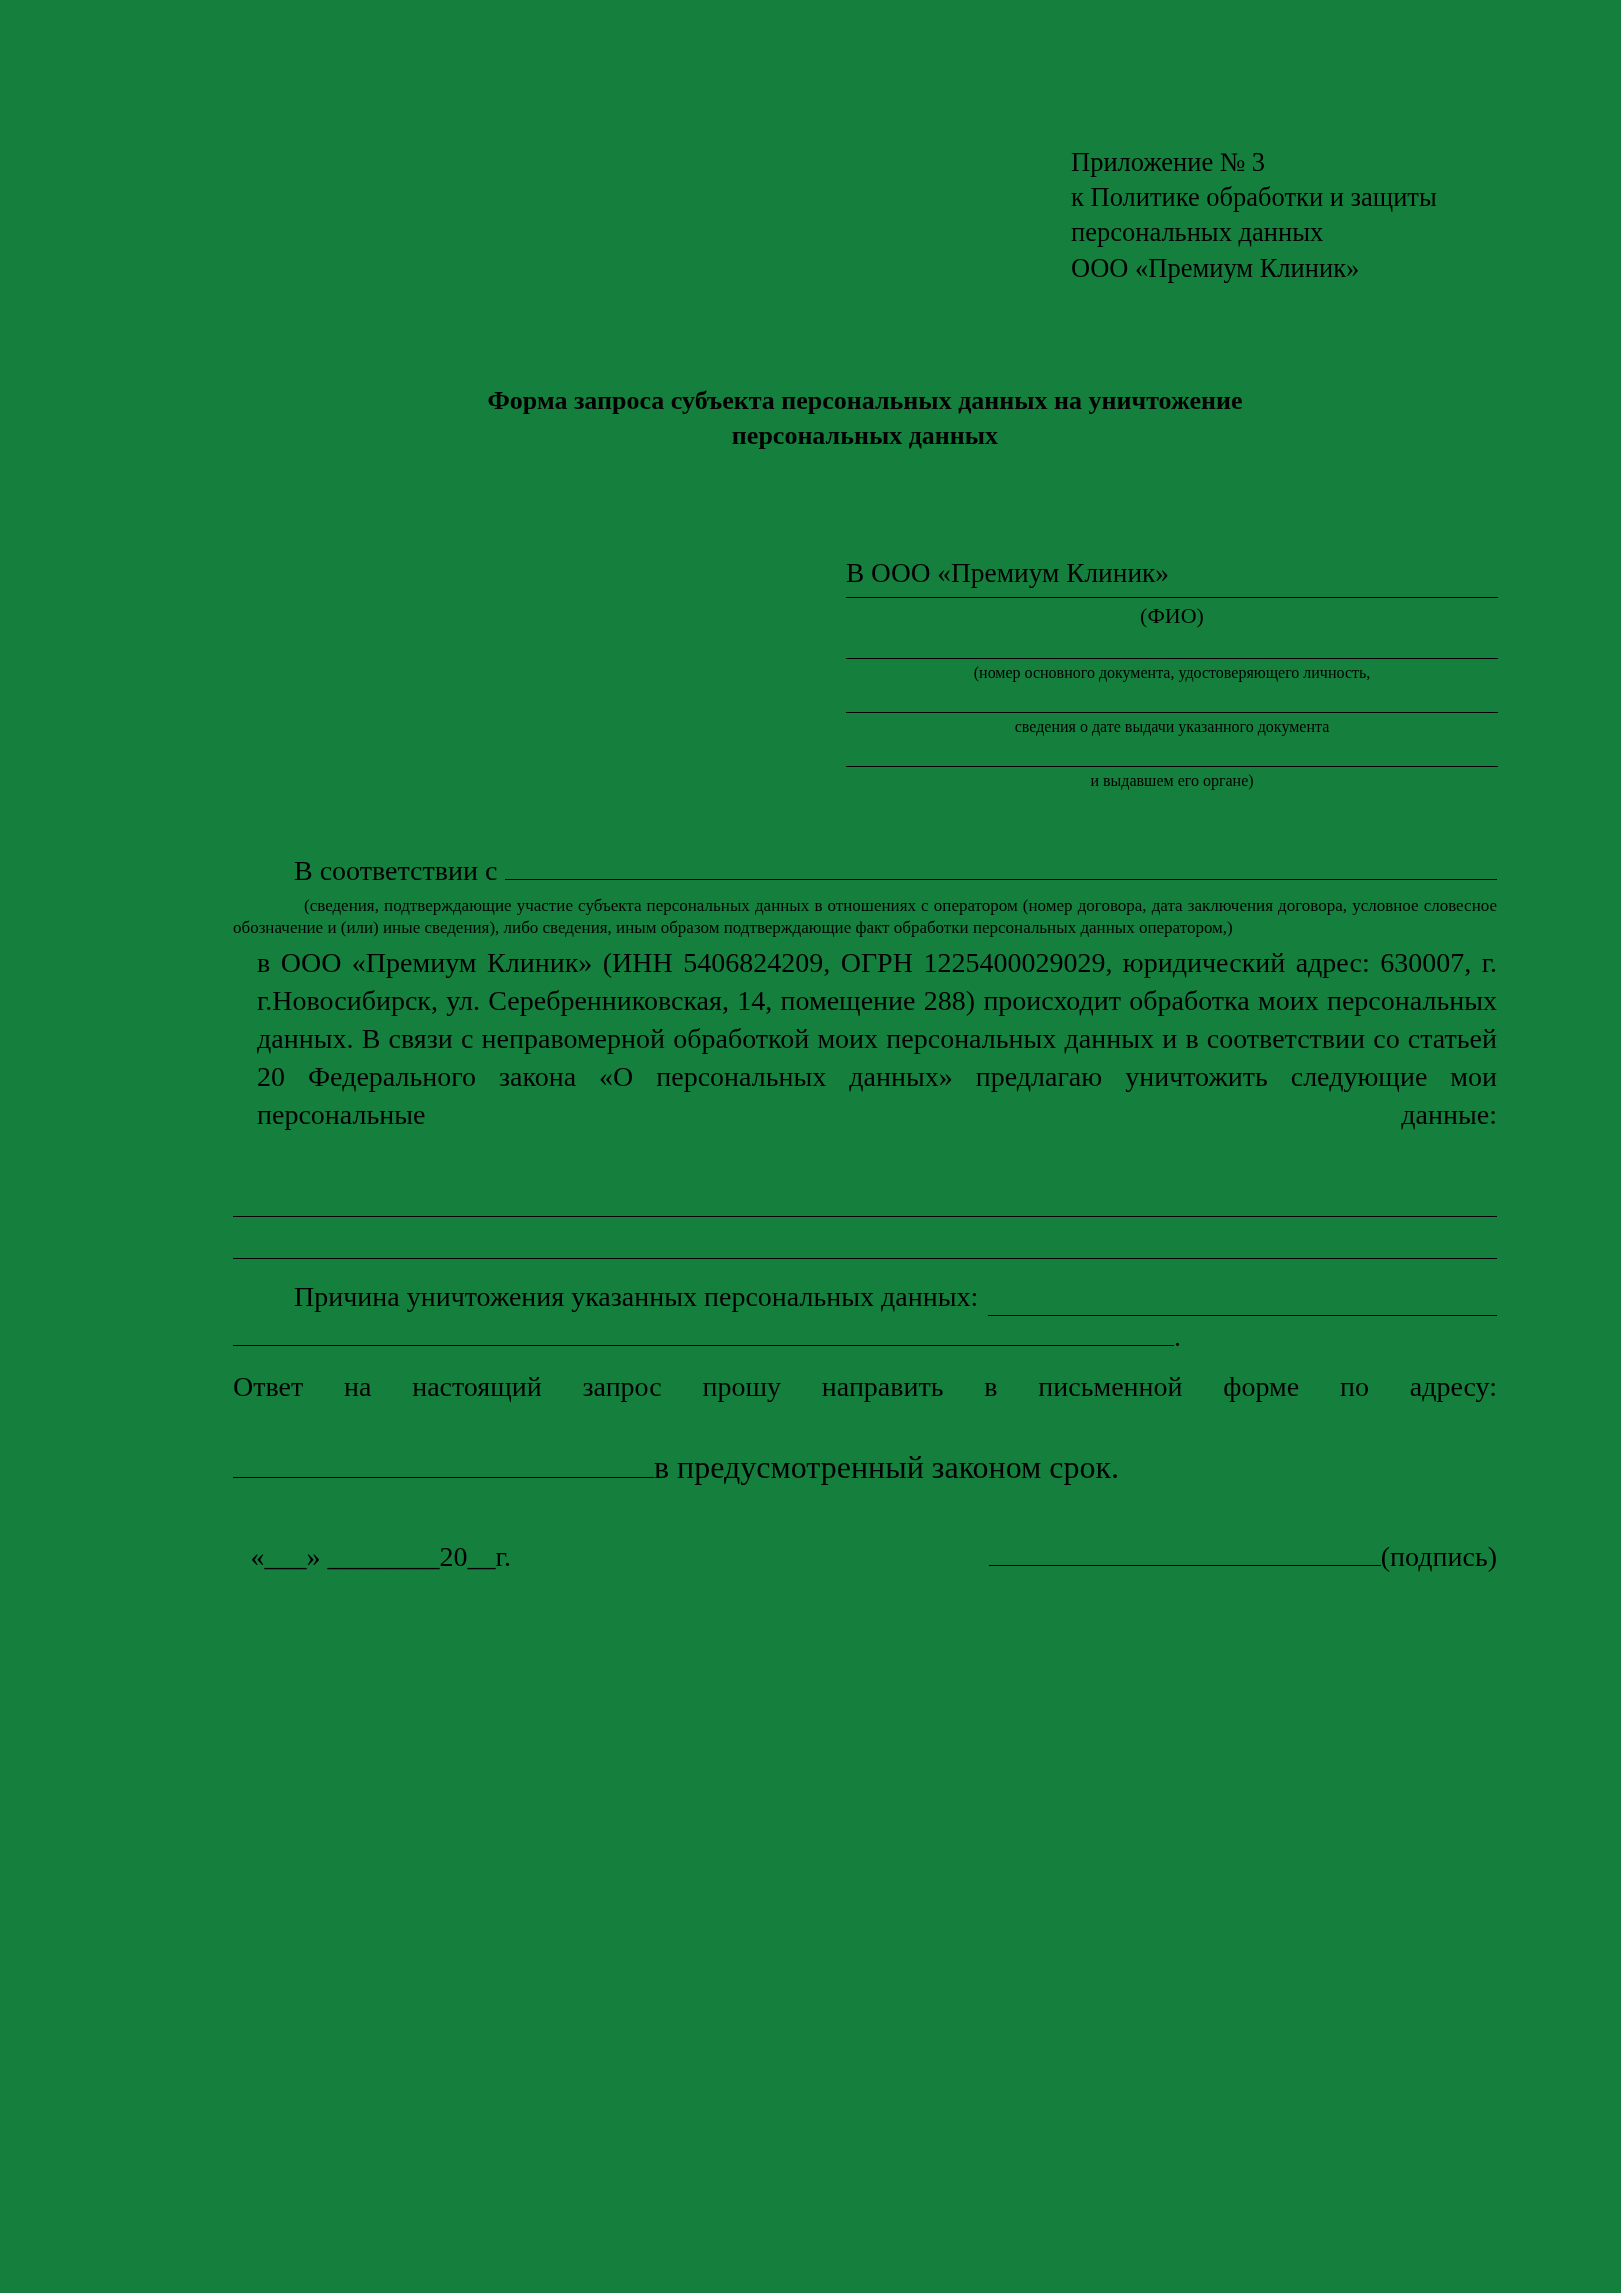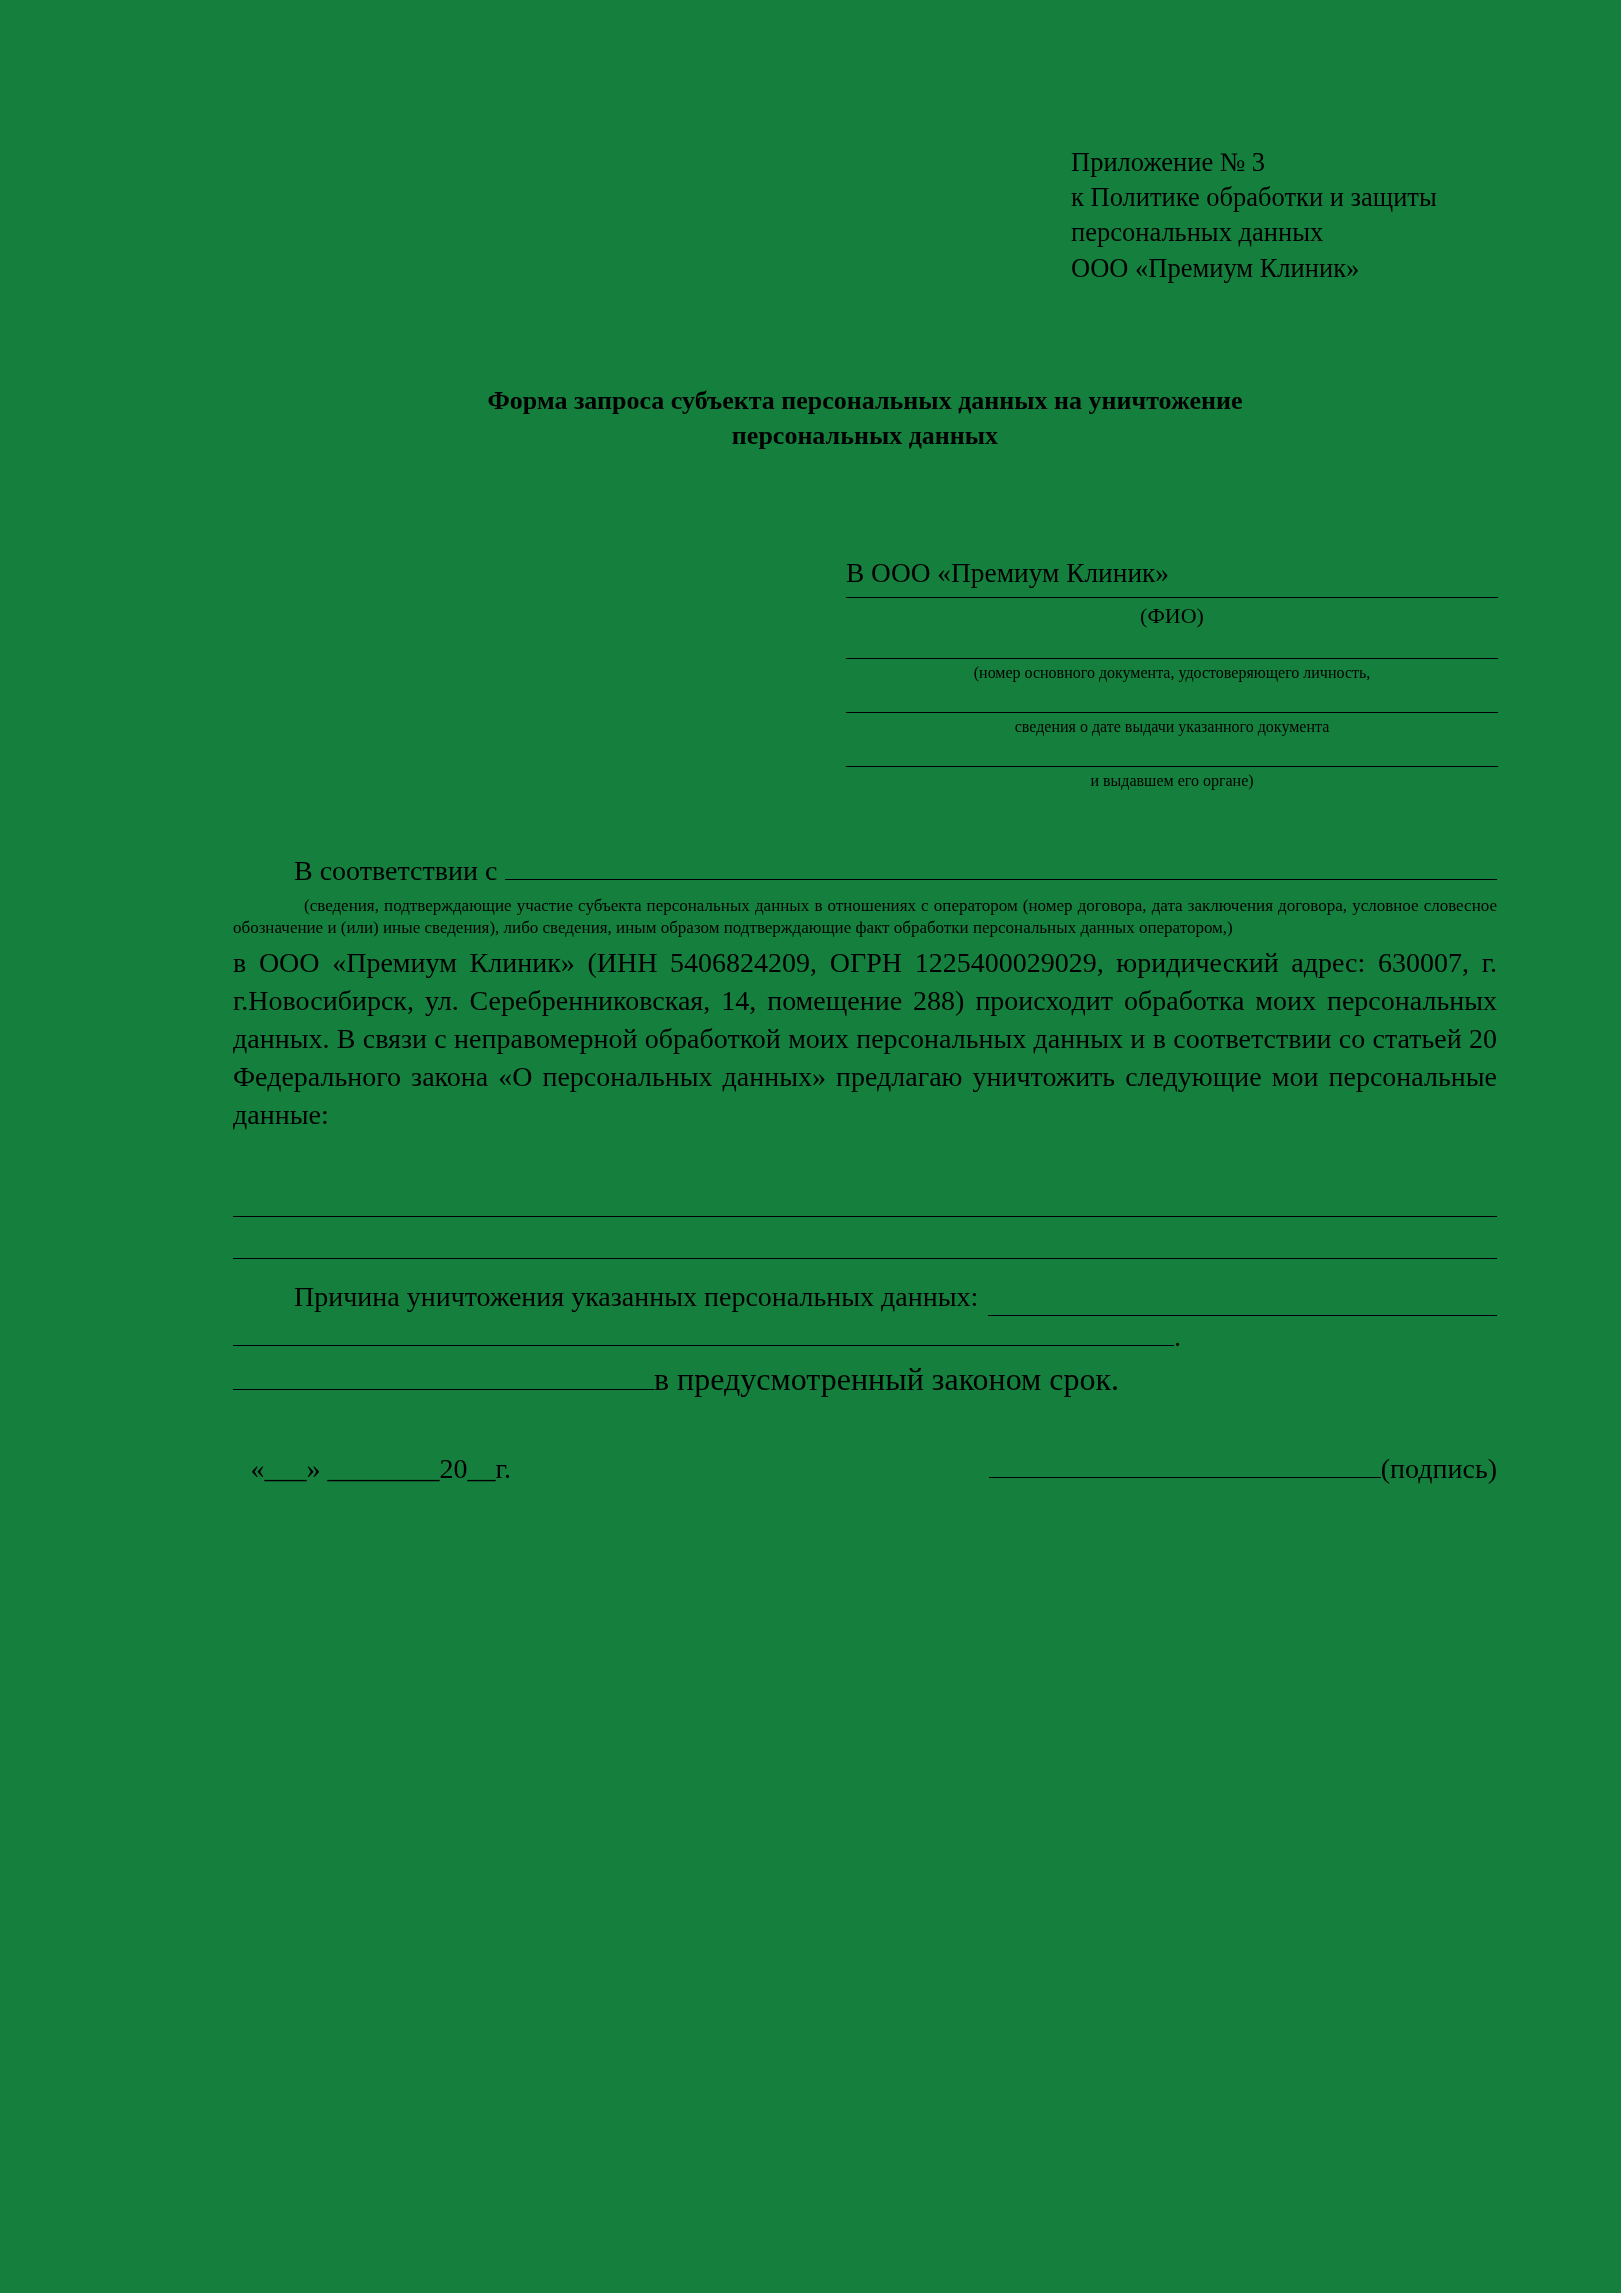--- a/index.html
+++ b/index.html
@@ -92,20 +92,21 @@
     margin-top: 5px;
   }
   .small-note .first { padding-left: 71px; }
 
   .para {
     margin-top: 5.9px;
     font-size: 28px;
     line-height: 1.36;
     text-align: justify;
     text-justify: inter-word;
+    margin-left: 24px;
   }
   .para.j { text-align: justify; }
   .para.j::after {
     content: "";
     display: inline-block;
     width: 100%;
   }
 
   .blank-line {
     border-bottom: 1.6px solid #000;
@@ -233,20 +234,21 @@
 
       <div class="reason-line">
         <span class="lead">Причина уничтожения указанных персональных данных:</span>
         <span class="fill"></span>
       </div>
       <div class="reason-cont">
         <span class="fill"></span>
         <span>.</span>
       </div>
 
+      <div class="answer j">Ответ на настоящий запрос прошу направить в письменной форме по адресу:</div>
 
       <div class="addr-line">
         <span class="fill"></span>
         <span>в предусмотренный законом срок.</span>
       </div>
 
       <div class="signature-row">
         <span class="date">«___» ________20__г.</span>
         <span class="spacer"></span>
         <span class="sigfill"></span>

